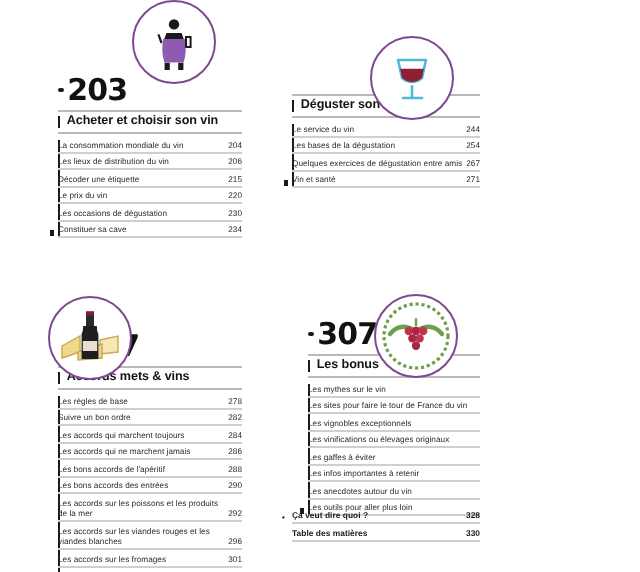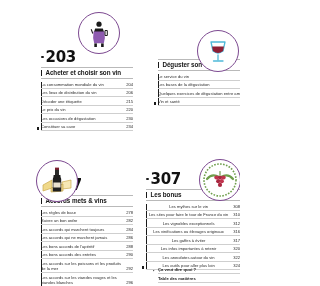--- a/index.html
+++ b/index.html
@@ -7,21 +7,21 @@
     width:240px;height:286px;
     background:#ffffff;
     font-family:"Liberation Sans", sans-serif;
     overflow:hidden;
     position:relative;
   }
   .page{
     position:relative;
     width:240px;height:286px;
     box-sizing:border-box;
-    padding:16px;
+    padding:4px;
   }
   .grid{
     display:grid;
     grid-template-columns:120px 120px;
     grid-template-rows:143px 143px;
     width:240px;height:286px;
   }
   .quad{position:relative;box-sizing:border-box;}
 
   
@@ -39,21 +39,21 @@
 
   .q1 .badge{left:62px;top:-4px;}
   .q2 .badge{left:61px;top:14px;}
   .q3 .badge{left:20px;top:1px;}
   .q4 .badge{left:63px;top:0px;}
 
   .block{position:absolute;}
   .q1 .block{left:25px;top:33px;width:92px;}
   .q2 .block{left:142px;top:43px;width:94px;left:22px;}
   .q3 .block{left:25px;top:18px;width:92px;}
-  .q4 .block{left:10px;top:12px;width:94px;text-align:center;}
+  .q4 .block{left:30px;top:12px;width:94px;}
 
   .numrow{
     display:flex;align-items:center;
     margin:0 0 2px 0;
     height:16px;
   }
   .dash{
     width:5px;height:1.3px;background:#1a1a1a;margin-right:1px;
   }
   .dot{

